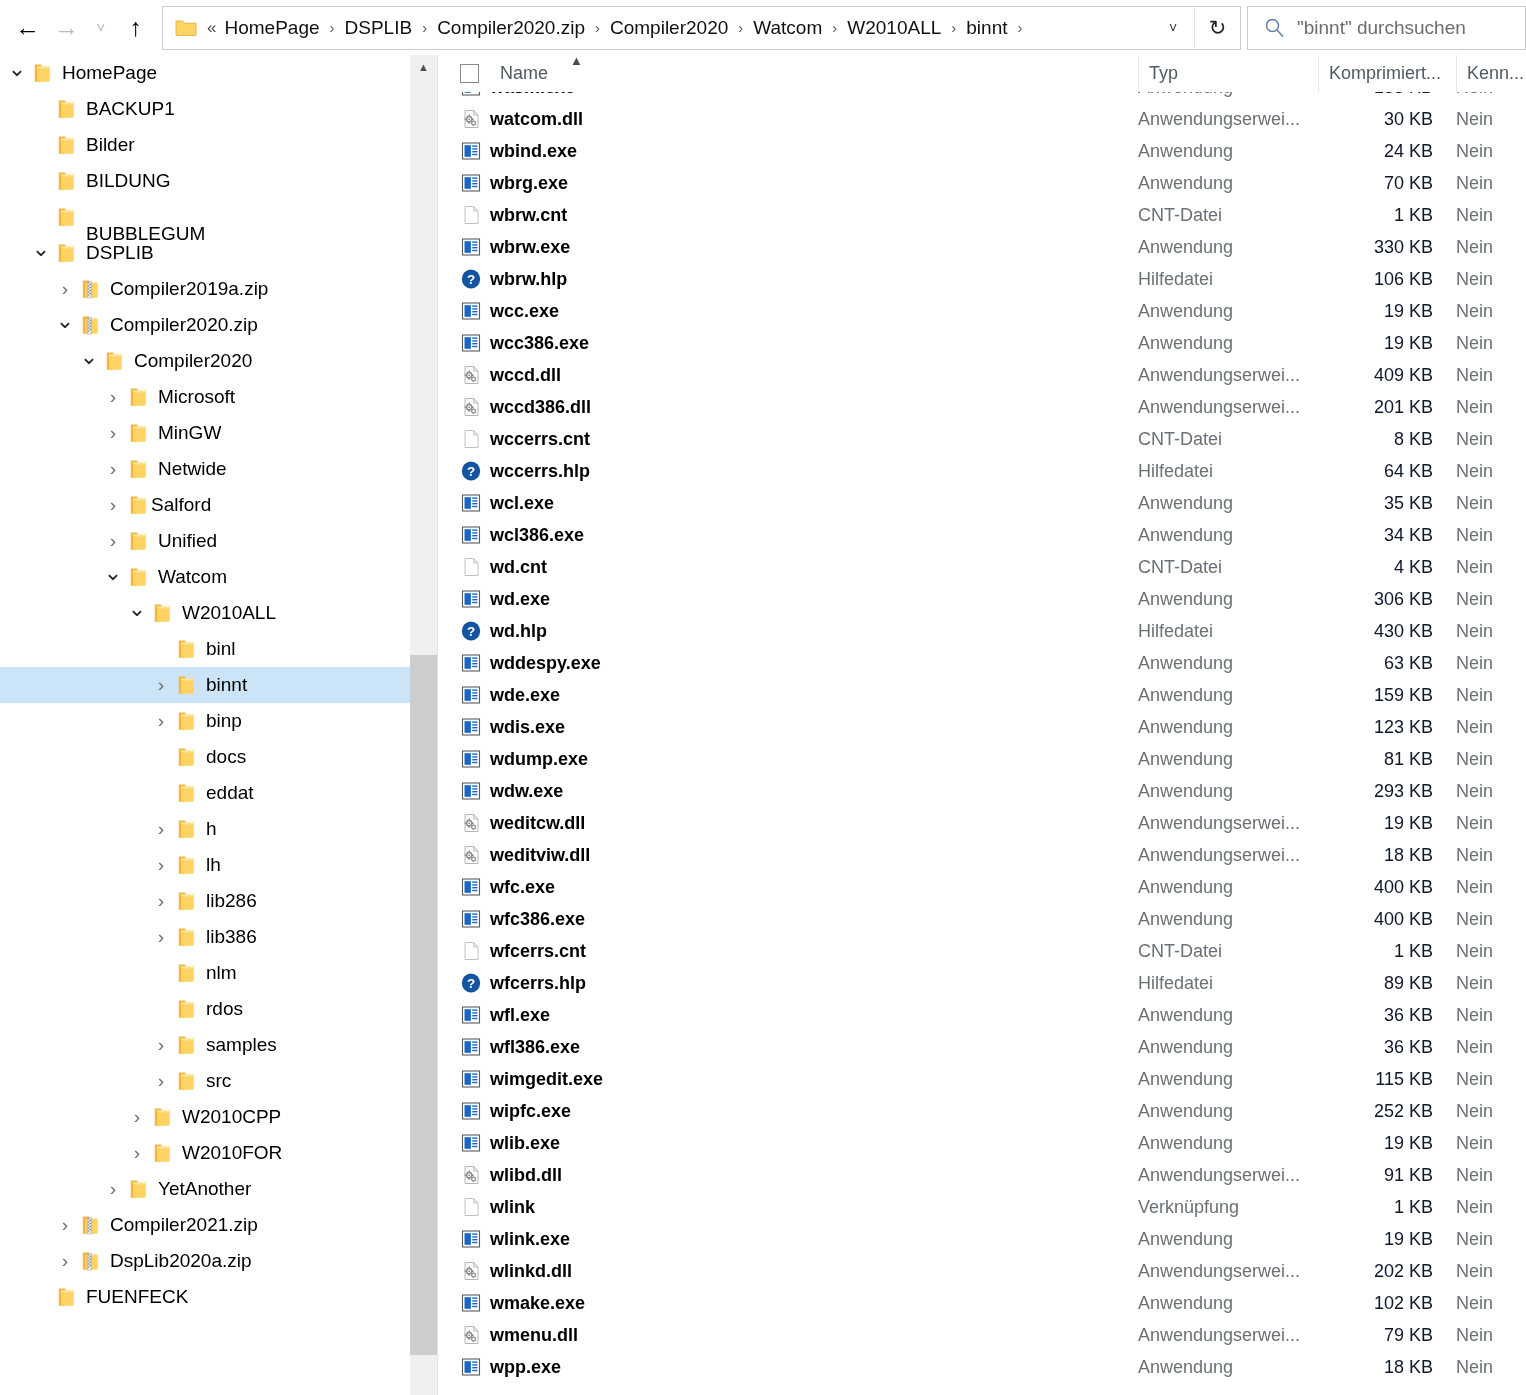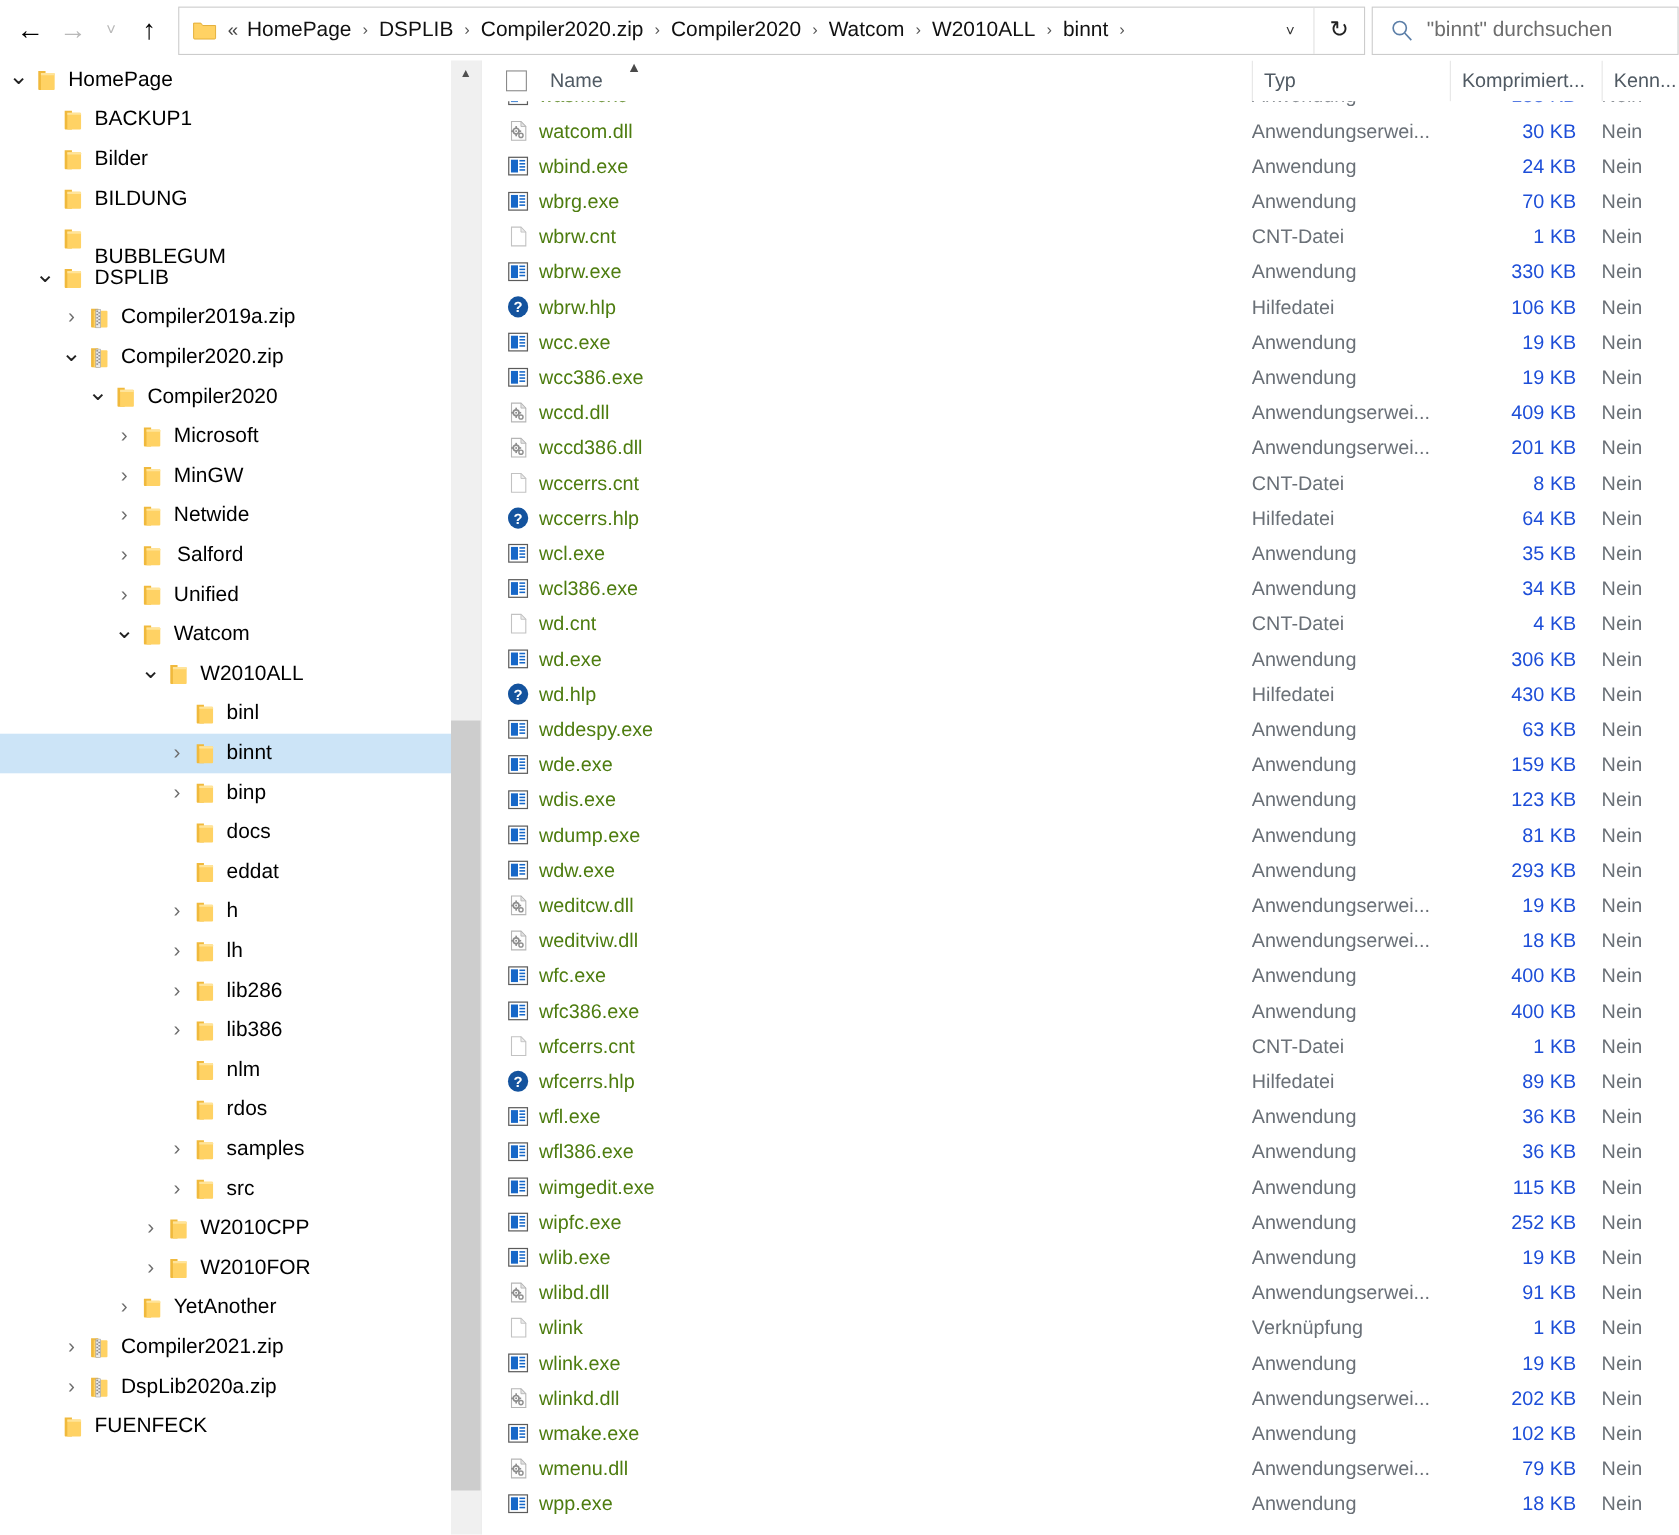--- a/index.html
+++ b/index.html
@@ -150,25 +150,25 @@
   }
   #rows-inner { position: absolute; left: 0; top: -21px; width: 1088px; }
   .frow {
     position: relative; height: 32px; width: 1088px;
   }
   .cell {
     position: absolute; top: 0; height: 32px;
     display: flex; align-items: center;
     font-size: 18px; white-space: nowrap; overflow: hidden;
   }
-  .c-name { left: 52px; width: 250px; color: #4d7c0f; }
+  .c-name { left: 52px; width: 250px; color: #000000; font-weight: bold; }
   .c-icon { position: absolute; left: 22px; top: 0; height: 32px;
             display: flex; align-items: center; }
   .c-typ  { left: 700px; width: 180px; color: #6a7077; }
-  .c-comp { left: 880px; width: 123px; color: #1d4ed8;
+  .c-comp { left: 880px; width: 123px; color: #0f172a;
             justify-content: flex-end; padding-right: 8px; }
   .c-kenn { left: 1018px; width: 60px; color: #6a7077; }
 
   
   .ico { display: block; }
 </style>
 </head>
 <body>
 
 <div id="navbar">
@@ -382,21 +382,21 @@
       <div class="tree-row">
         <span class="chev" style="left: 100px; font-size: 19px;">›</span>
         <span class="ticon" style="left: 126px;">
           <svg width="24" height="21" viewBox="0 0 24 21" class="ico">
             <path d="M4.5 1.2h6.2l1.7 2.4h0" fill="none"></path>
             <path d="M4.8 1.6h6.6v17.2H5.6a.9.9 0 0 1-.8-.9z" fill="#f0b93c"></path>
             <path d="M7.2 3.4h11.6a.9.9 0 0 1 .9.9v13.6a.9.9 0 0 1-.9.9H7.2z" fill="#ffd264"></path>
             <path d="M7.2 3.4h11.6a.9.9 0 0 1 .9.9v1.1H7.2z" fill="#ffe49a"></path>
           </svg>
         </span>
-        <span class="tlabel" style="left: 161px; text-align: right;">Salford</span>
+        <span class="tlabel" style="left: 151px; text-align: right;">Salford</span>
       </div>
       <div class="tree-row">
         <span class="chev" style="left: 100px; font-size: 19px;">›</span>
         <span class="ticon" style="left: 126px;">
           <svg width="24" height="21" viewBox="0 0 24 21" class="ico">
             <path d="M4.5 1.2h6.2l1.7 2.4h0" fill="none"></path>
             <path d="M4.8 1.6h6.6v17.2H5.6a.9.9 0 0 1-.8-.9z" fill="#f0b93c"></path>
             <path d="M7.2 3.4h11.6a.9.9 0 0 1 .9.9v13.6a.9.9 0 0 1-.9.9H7.2z" fill="#ffd264"></path>
             <path d="M7.2 3.4h11.6a.9.9 0 0 1 .9.9v1.1H7.2z" fill="#ffe49a"></path>
           </svg>

